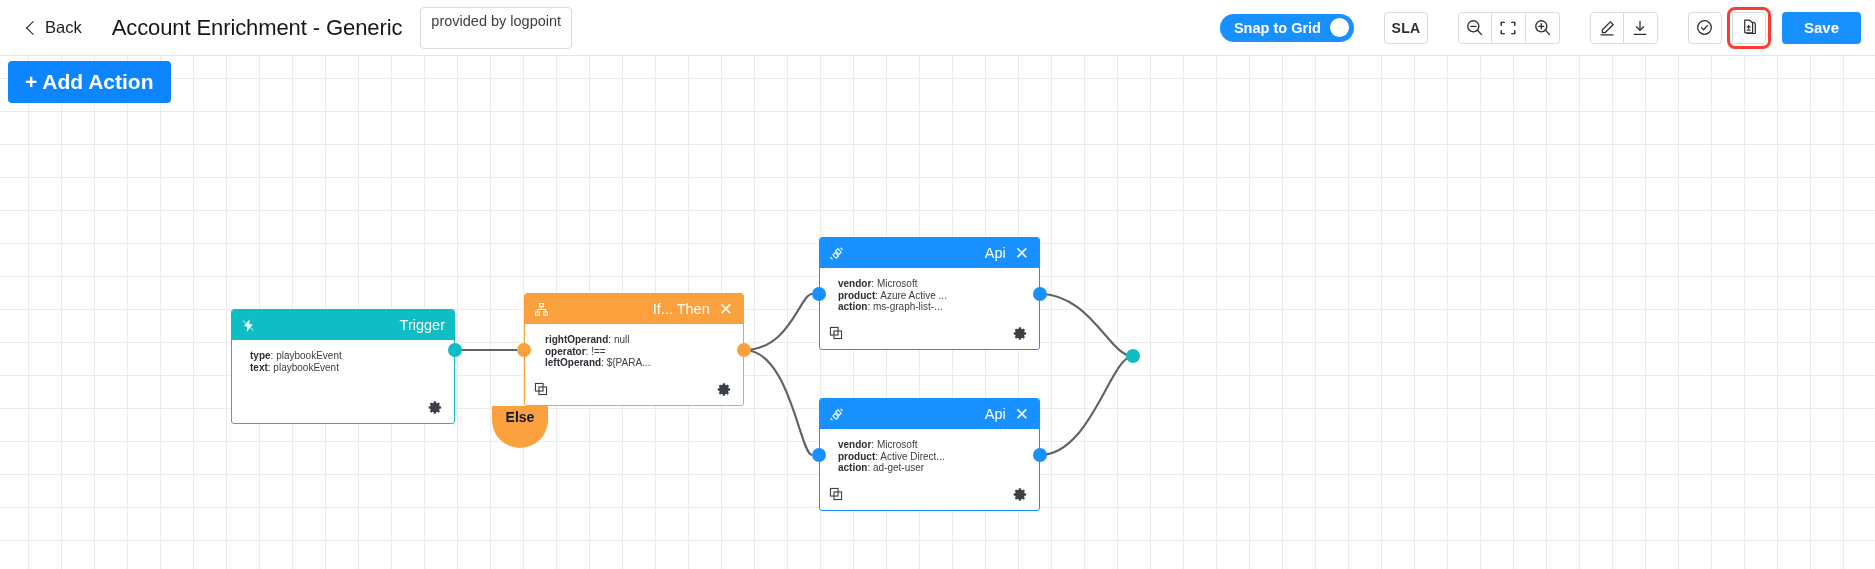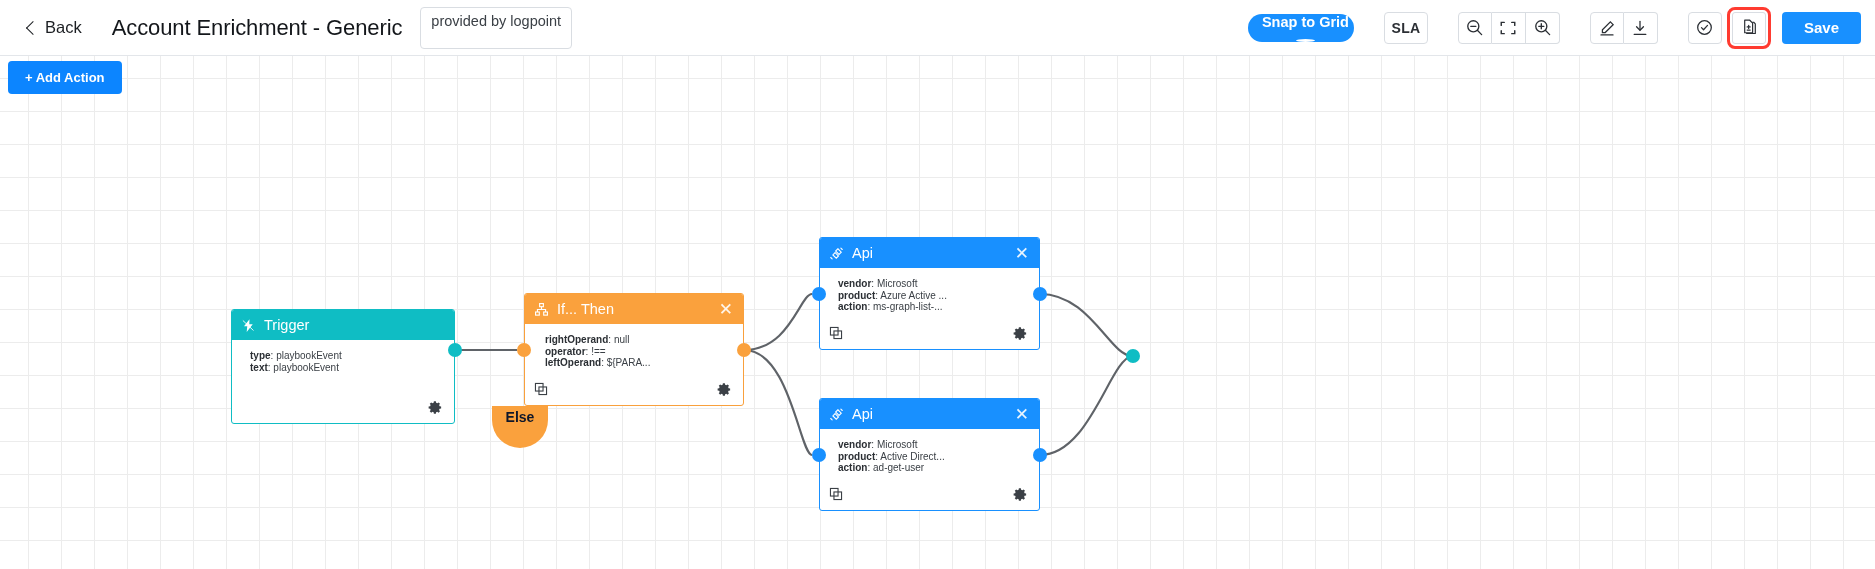--- a/index.html
+++ b/index.html
@@ -44,21 +44,21 @@
   }
 
   .hdr-right {
     margin-left: auto; display: flex; align-items: center;
     gap: 10px; padding-right: 14px;
   }
 
   .snap-toggle {
     display: flex; align-items: center; gap: 9px;
     background: #1890ff; border-radius: 22px;
-    height: 28px; padding: 0 5px 0 14px; cursor: pointer; flex-direction: column;
+    height: 28px; padding: 0 5px 0 14px; cursor: pointer;
   }
   .snap-toggle .lbl { color: #fff; font-size: 14.5px; font-weight: 700; }
   .snap-knob { width: 19px; height: 19px; border-radius: 50%; background: #fff; }
 
   .tb-btn {
     width: 34px; height: 32px;
     border: 1px solid #d9dde2; border-radius: 4px; background: #fff;
     display: flex; align-items: center; justify-content: center;
     cursor: pointer; color: #2b2f34;
   }
@@ -92,41 +92,41 @@
       linear-gradient(to right, #ececec 1px, transparent 1px),
       linear-gradient(to bottom, #ececec 1px, transparent 1px);
     background-size: 33px 33px;
     background-position: -5px -11px;
     overflow: hidden;
   }
 
   .add-action {
     position: absolute; left: 8px; top: 5px;
     background: #0c85ff; color: #fff;
-    font-size: 13px; font-weight: 700;
+    font-size: 21px; font-weight: 700;
     border-radius: 4px; padding: 9px 17px;
     cursor: pointer; z-index: 15;
     white-space: nowrap;
   }
 
   .edges { position: absolute; left: 0; top: 0; width: 1875px; height: 513px; }
 
   
   .node {
     position: absolute; background: #fff;
     border-radius: 3px; z-index: 10;
     display: flex; flex-direction: column;
   }
   .node-head {
     height: 30px; display: flex; align-items: center;
     padding: 0 9px; gap: 8px; color: #fff;
     font-size: 14.5px; border-radius: 2px 2px 0 0;
     cursor: move;
   }
-  .node-head .ttl { flex: 1; white-space: nowrap; }
+  .node-head .ttl { flex: 1; white-space: nowrap; text-align: right; }
   .node-close {
     font-size: 17px; line-height: 1; color: rgba(255,255,255,.9);
     cursor: pointer; font-weight: 300; padding: 0 1px;
   }
   .node-body {
     flex: 1; position: relative; overflow: hidden;
     padding: 10px 0 0 18px;
   }
   .kv { font-size: 10px; color: #3b4046; line-height: 1.16; white-space: nowrap; }
   .kv b { font-weight: 700; color: #2b2f34; }

